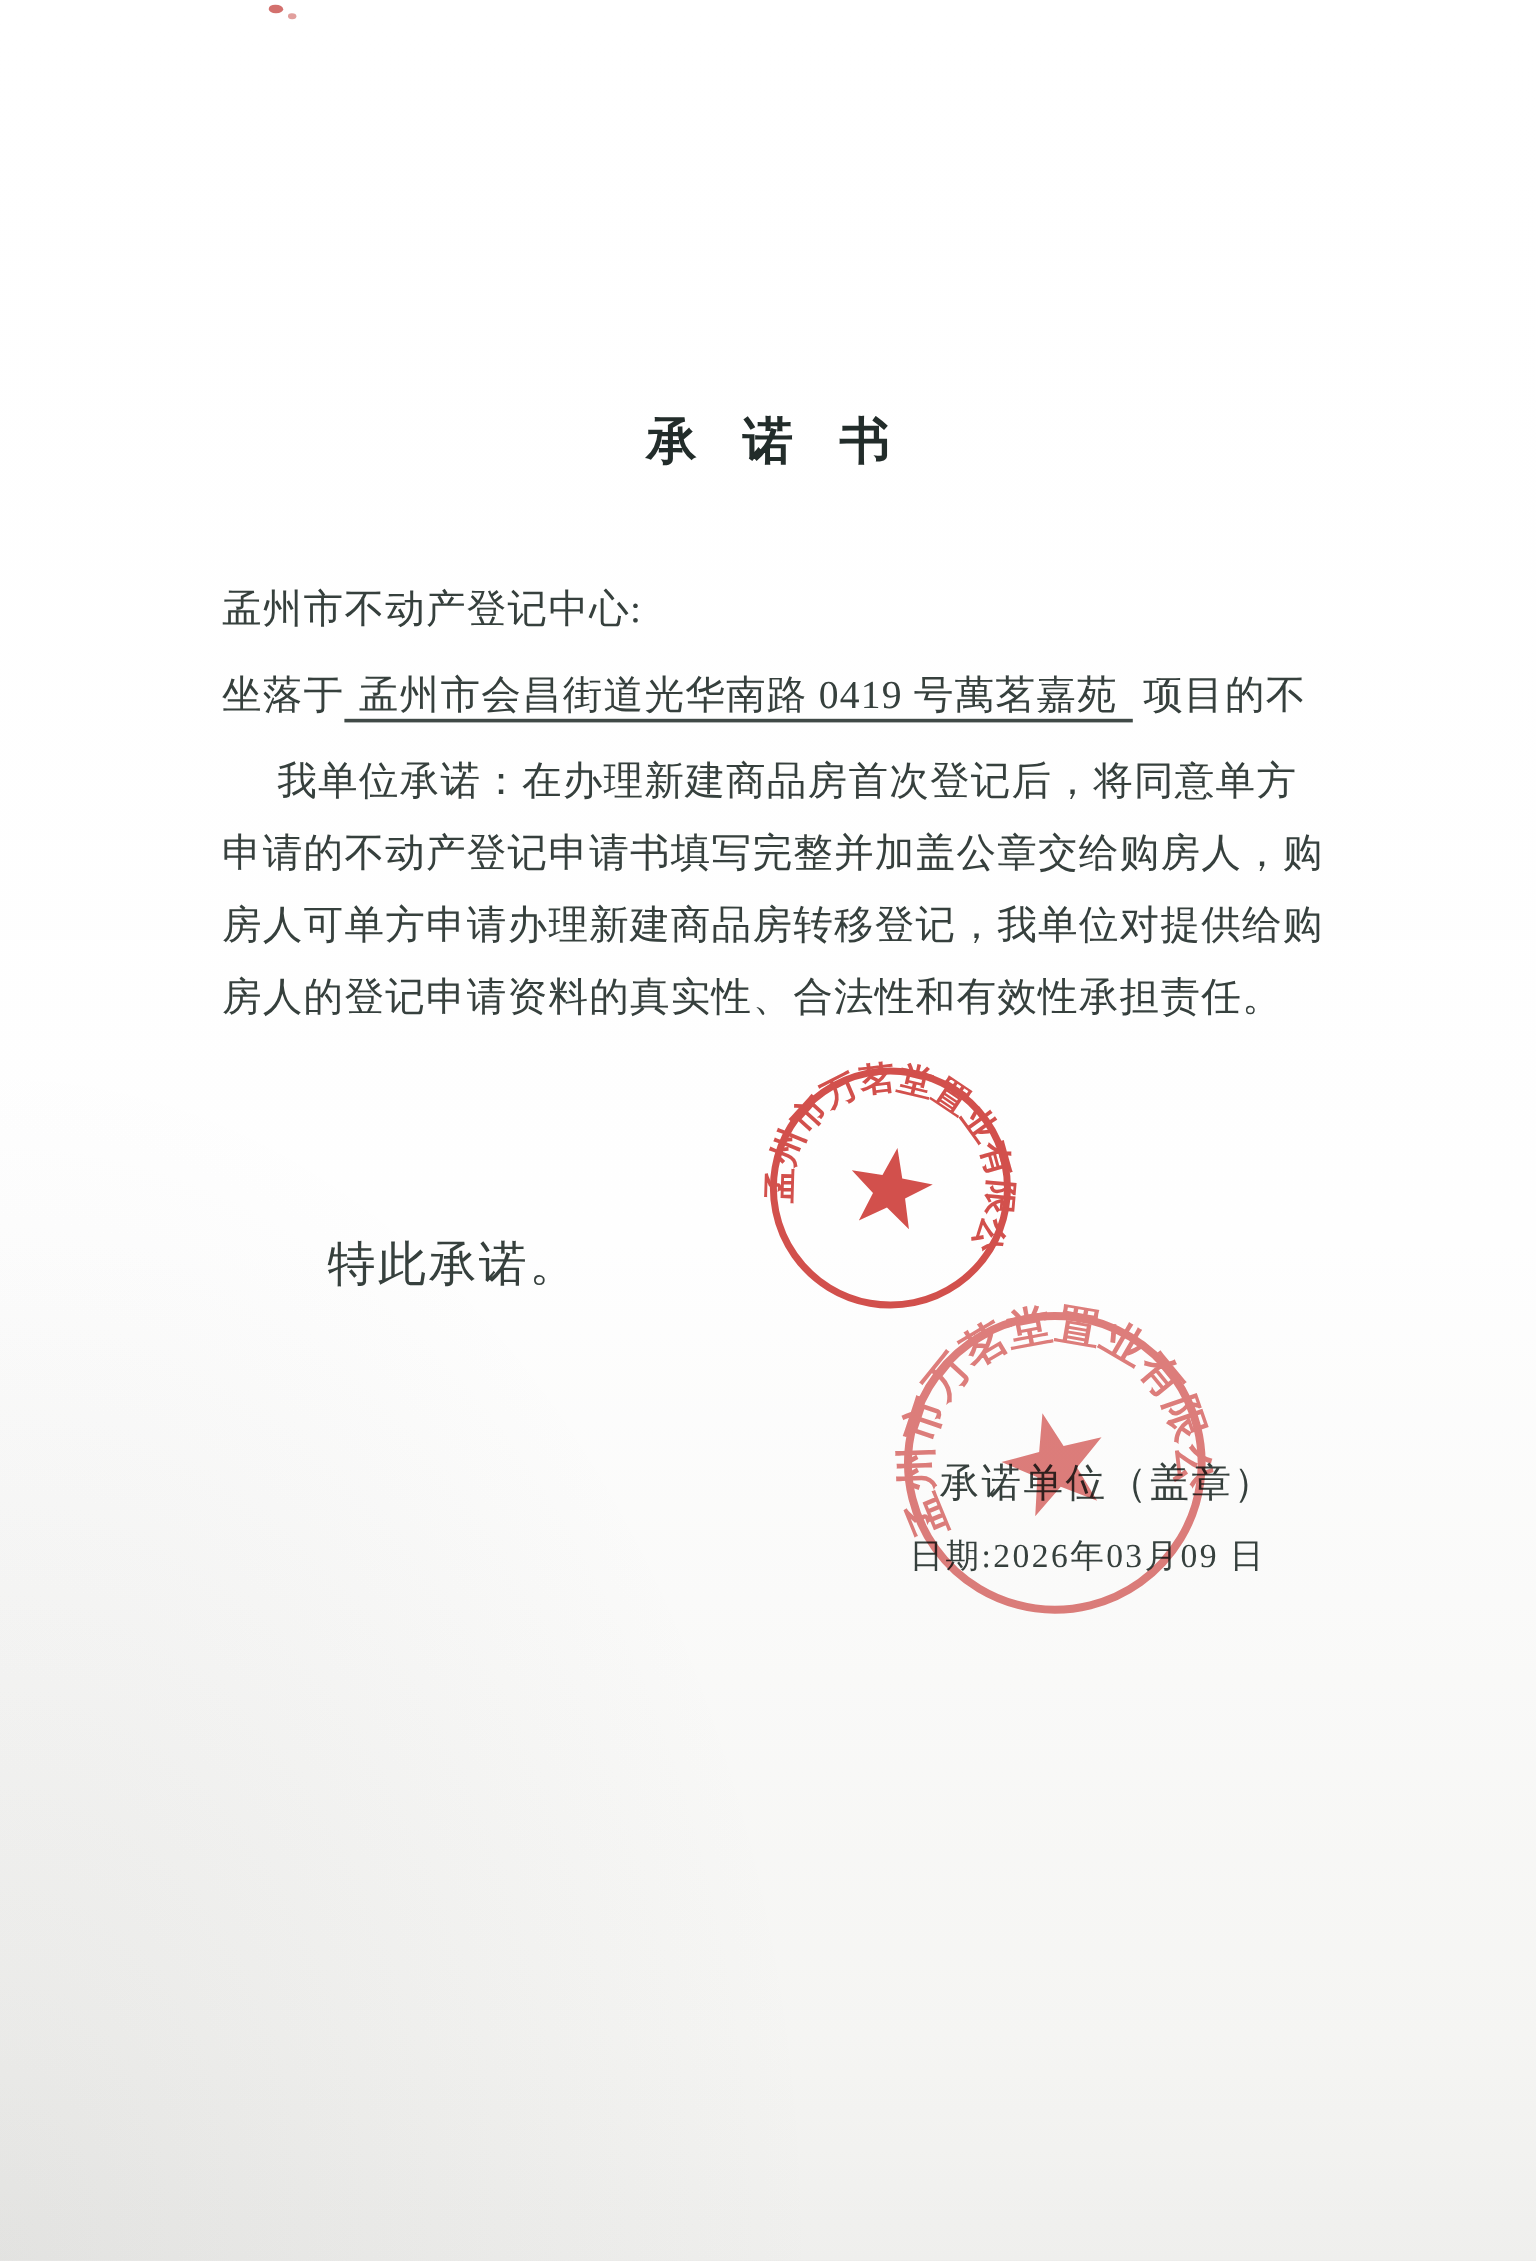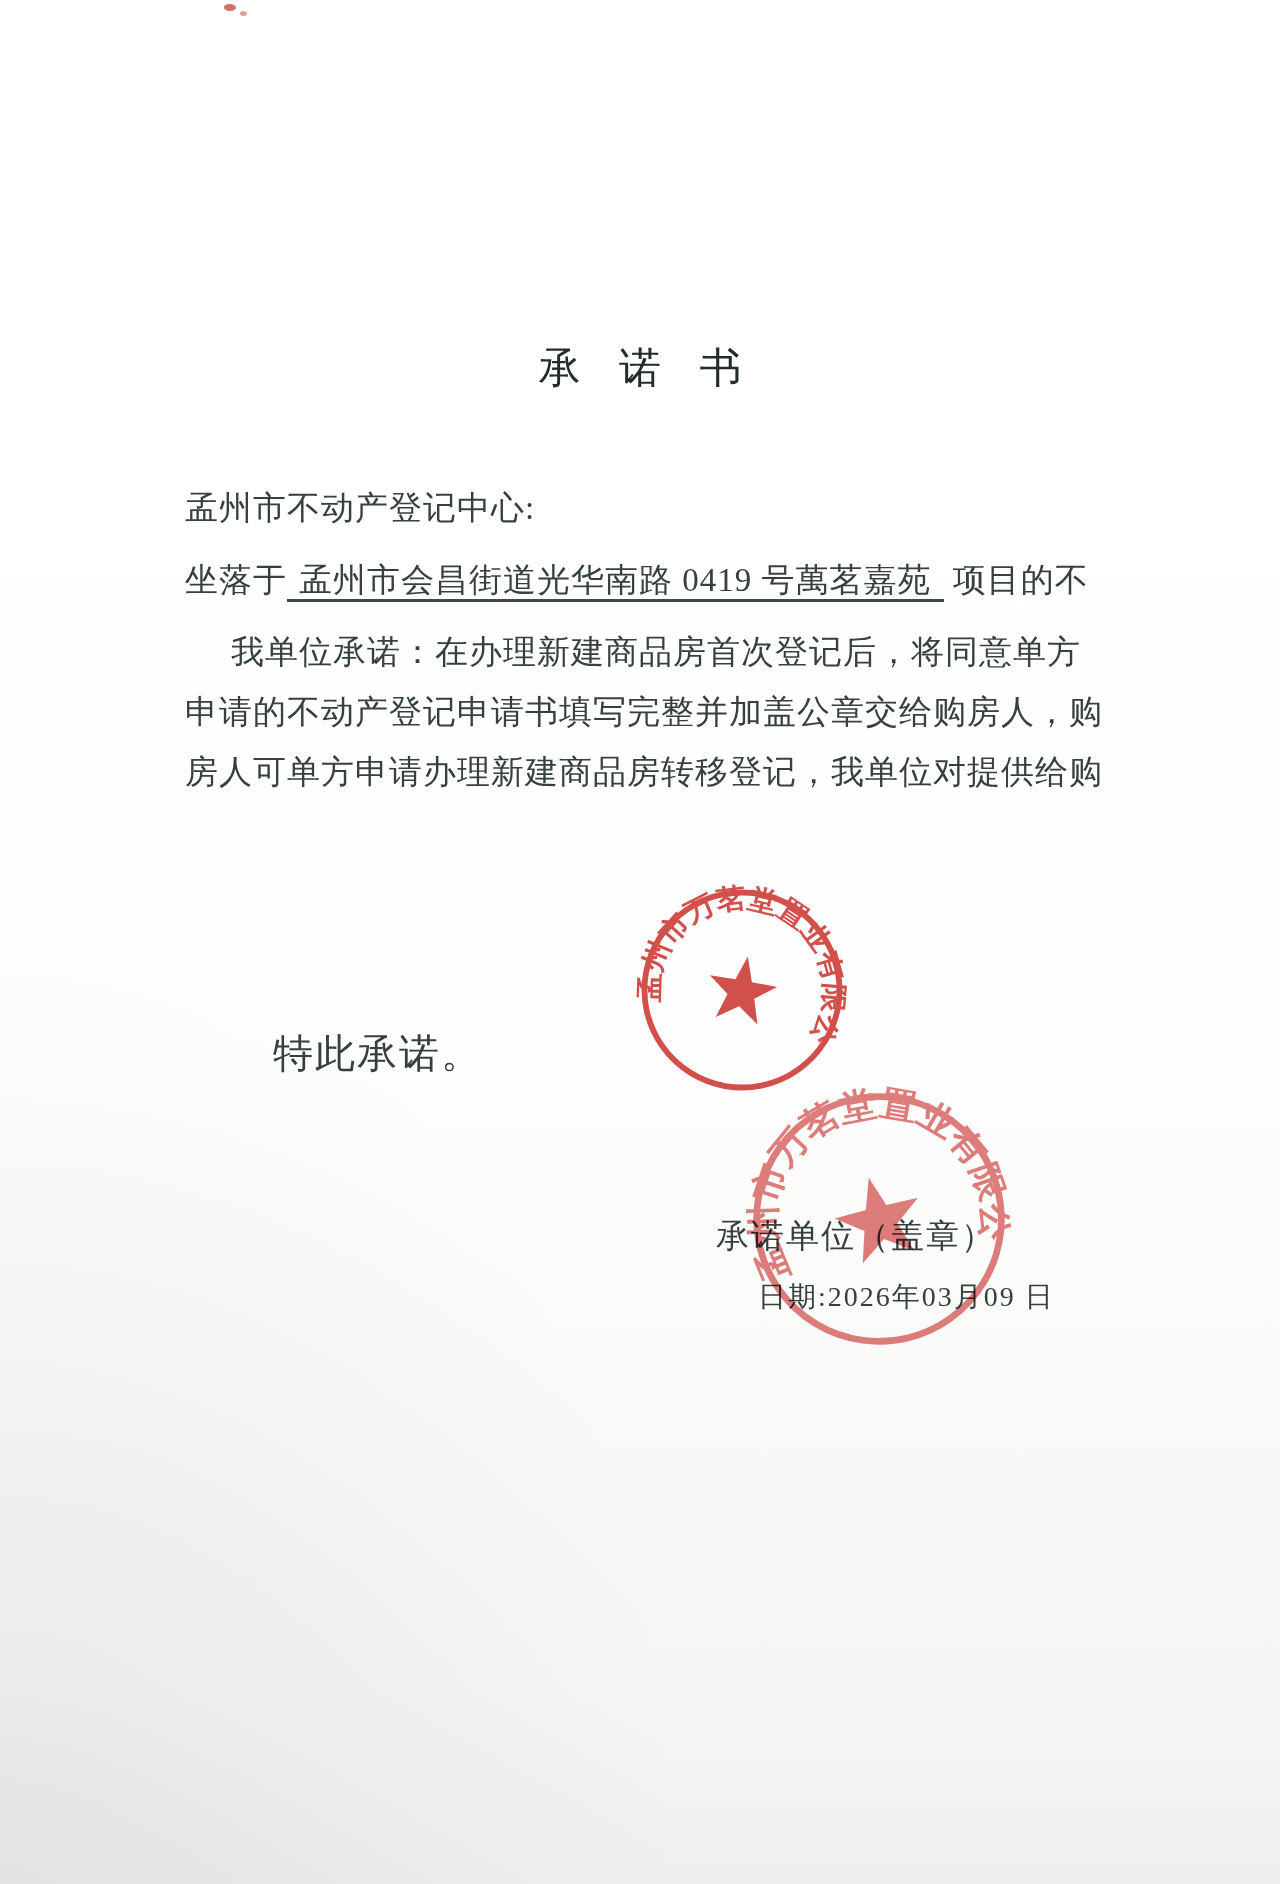--- a/index.html
+++ b/index.html
@@ -13,35 +13,35 @@
     font-family:"Liberation Serif","DejaVu Serif",serif;
     color:#36403d;
     overflow:hidden;
   }
   .speck{position:absolute;background:#c4403c;border-radius:45% 55% 50% 50%;opacity:.75;}
   .speck.a{left:224px;top:4px;width:12px;height:7px;}
   .speck.b{left:240px;top:11px;width:7px;height:5px;opacity:.5;}
   .doc-title{
     position:absolute;left:0;top:340px;width:1280px;
     text-align:center;
-    font-size:42px;font-weight:400;color:#222c2a;
+    font-size:42px;font-weight:700;color:#222c2a;
     letter-spacing:14px;text-indent:14px;
     white-space:nowrap;
   }
   .body-block{position:absolute;left:185px;top:478px;width:940px;font-size:33px;line-height:60px;letter-spacing:1px;}
   .line{white-space:nowrap;margin:0;padding:0;height:60px;}
   .salutation{height:72px;}
   .indent1{padding-left:38px;}
   .indent2{padding-left:46px;}
   .u{
     border-bottom:3px solid #404a47;
     padding:0 12px 1px 12px;
   }
   .closing{position:absolute;left:273px;top:1026px;font-size:40px;letter-spacing:2px;white-space:nowrap;font-family:Liberation Serif, serif;}
-  .sig-unit{position:absolute;left:716px;top:1214px;font-size:33px;letter-spacing:2px;white-space:nowrap;}
+  .sig-unit{position:absolute;left:783px;top:1214px;font-size:33px;letter-spacing:2px;white-space:nowrap;}
   .sig-date{position:absolute;left:758px;top:1278px;font-size:28px;letter-spacing:2px;white-space:nowrap;}
   .seal{position:absolute;pointer-events:none;mix-blend-mode:multiply;}
   .seal.main{left:636px;top:884px;width:212px;height:212px;opacity:.92;transform:rotate(10deg);}
   .seal.secondary{left:746px;top:1086px;width:266px;height:266px;opacity:.68;transform:rotate(-14deg);}
 </style>
 </head>
 <body>
 
 <div class="page">
 
@@ -53,20 +53,21 @@
   <div class="body-block">
     <p class="line salutation">孟州市不动产登记中心:</p>
 
 
     <p class="line"><span>坐落于</span><span class="u">孟州市会昌街道光华南路 0419 号萬茗嘉苑</span> <span>项目的不</span></p>
 
 
     <p class="line indent2" style="margin-top:12px;">我单位承诺：在办理新建商品房首次登记后，将同意单方</p>
     <p class="line">申请的不动产登记申请书填写完整并加盖公章交给购房人，购</p>
     <p class="line">房人可单方申请办理新建商品房转移登记，我单位对提供给购</p>
+    <p class="line">房人的登记申请资料的真实性、合法性和有效性承担责任。</p>
   </div>
 
   <div class="closing">特此承诺。</div>
 
   <div class="sig-unit">承诺单位（盖章）</div>
   <div class="sig-date">日期:2026年03月09 日</div>
 
   <svg class="seal main" viewBox="0 0 200 200">
     <defs>
       <path id="arcMain" d="M 26,125 A 78,78 0 1 1 174,125" fill="none"></path>

